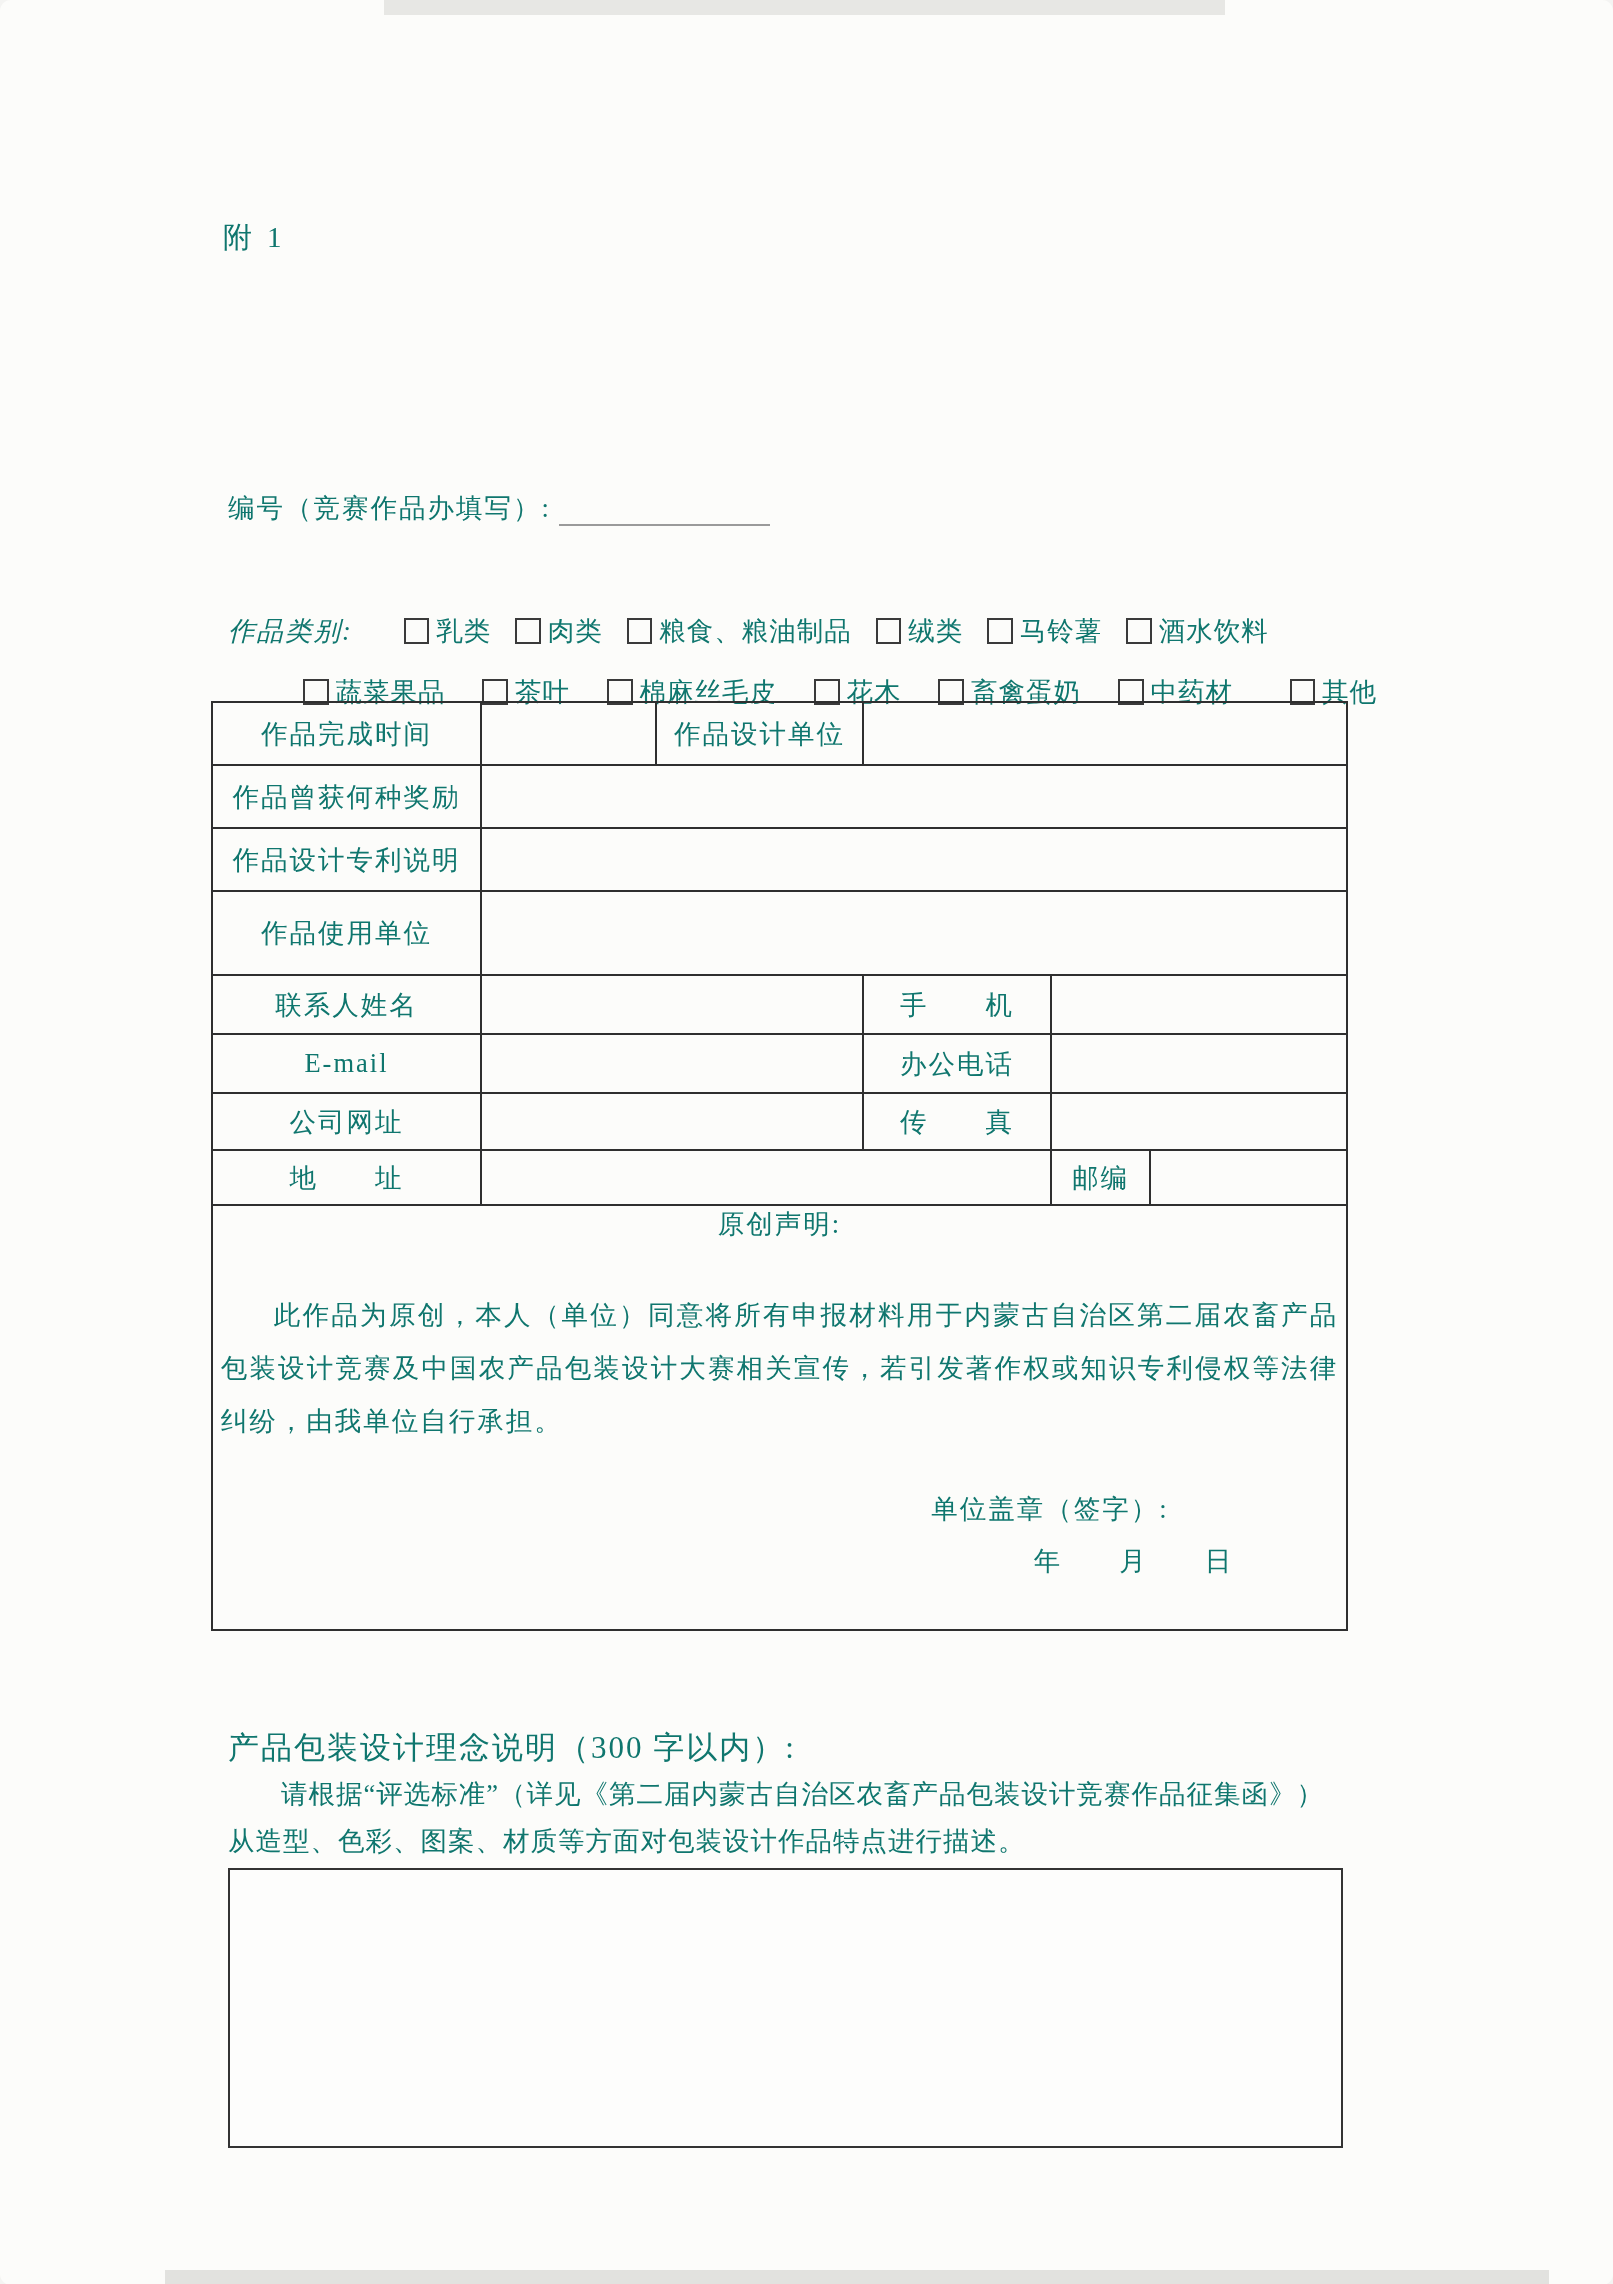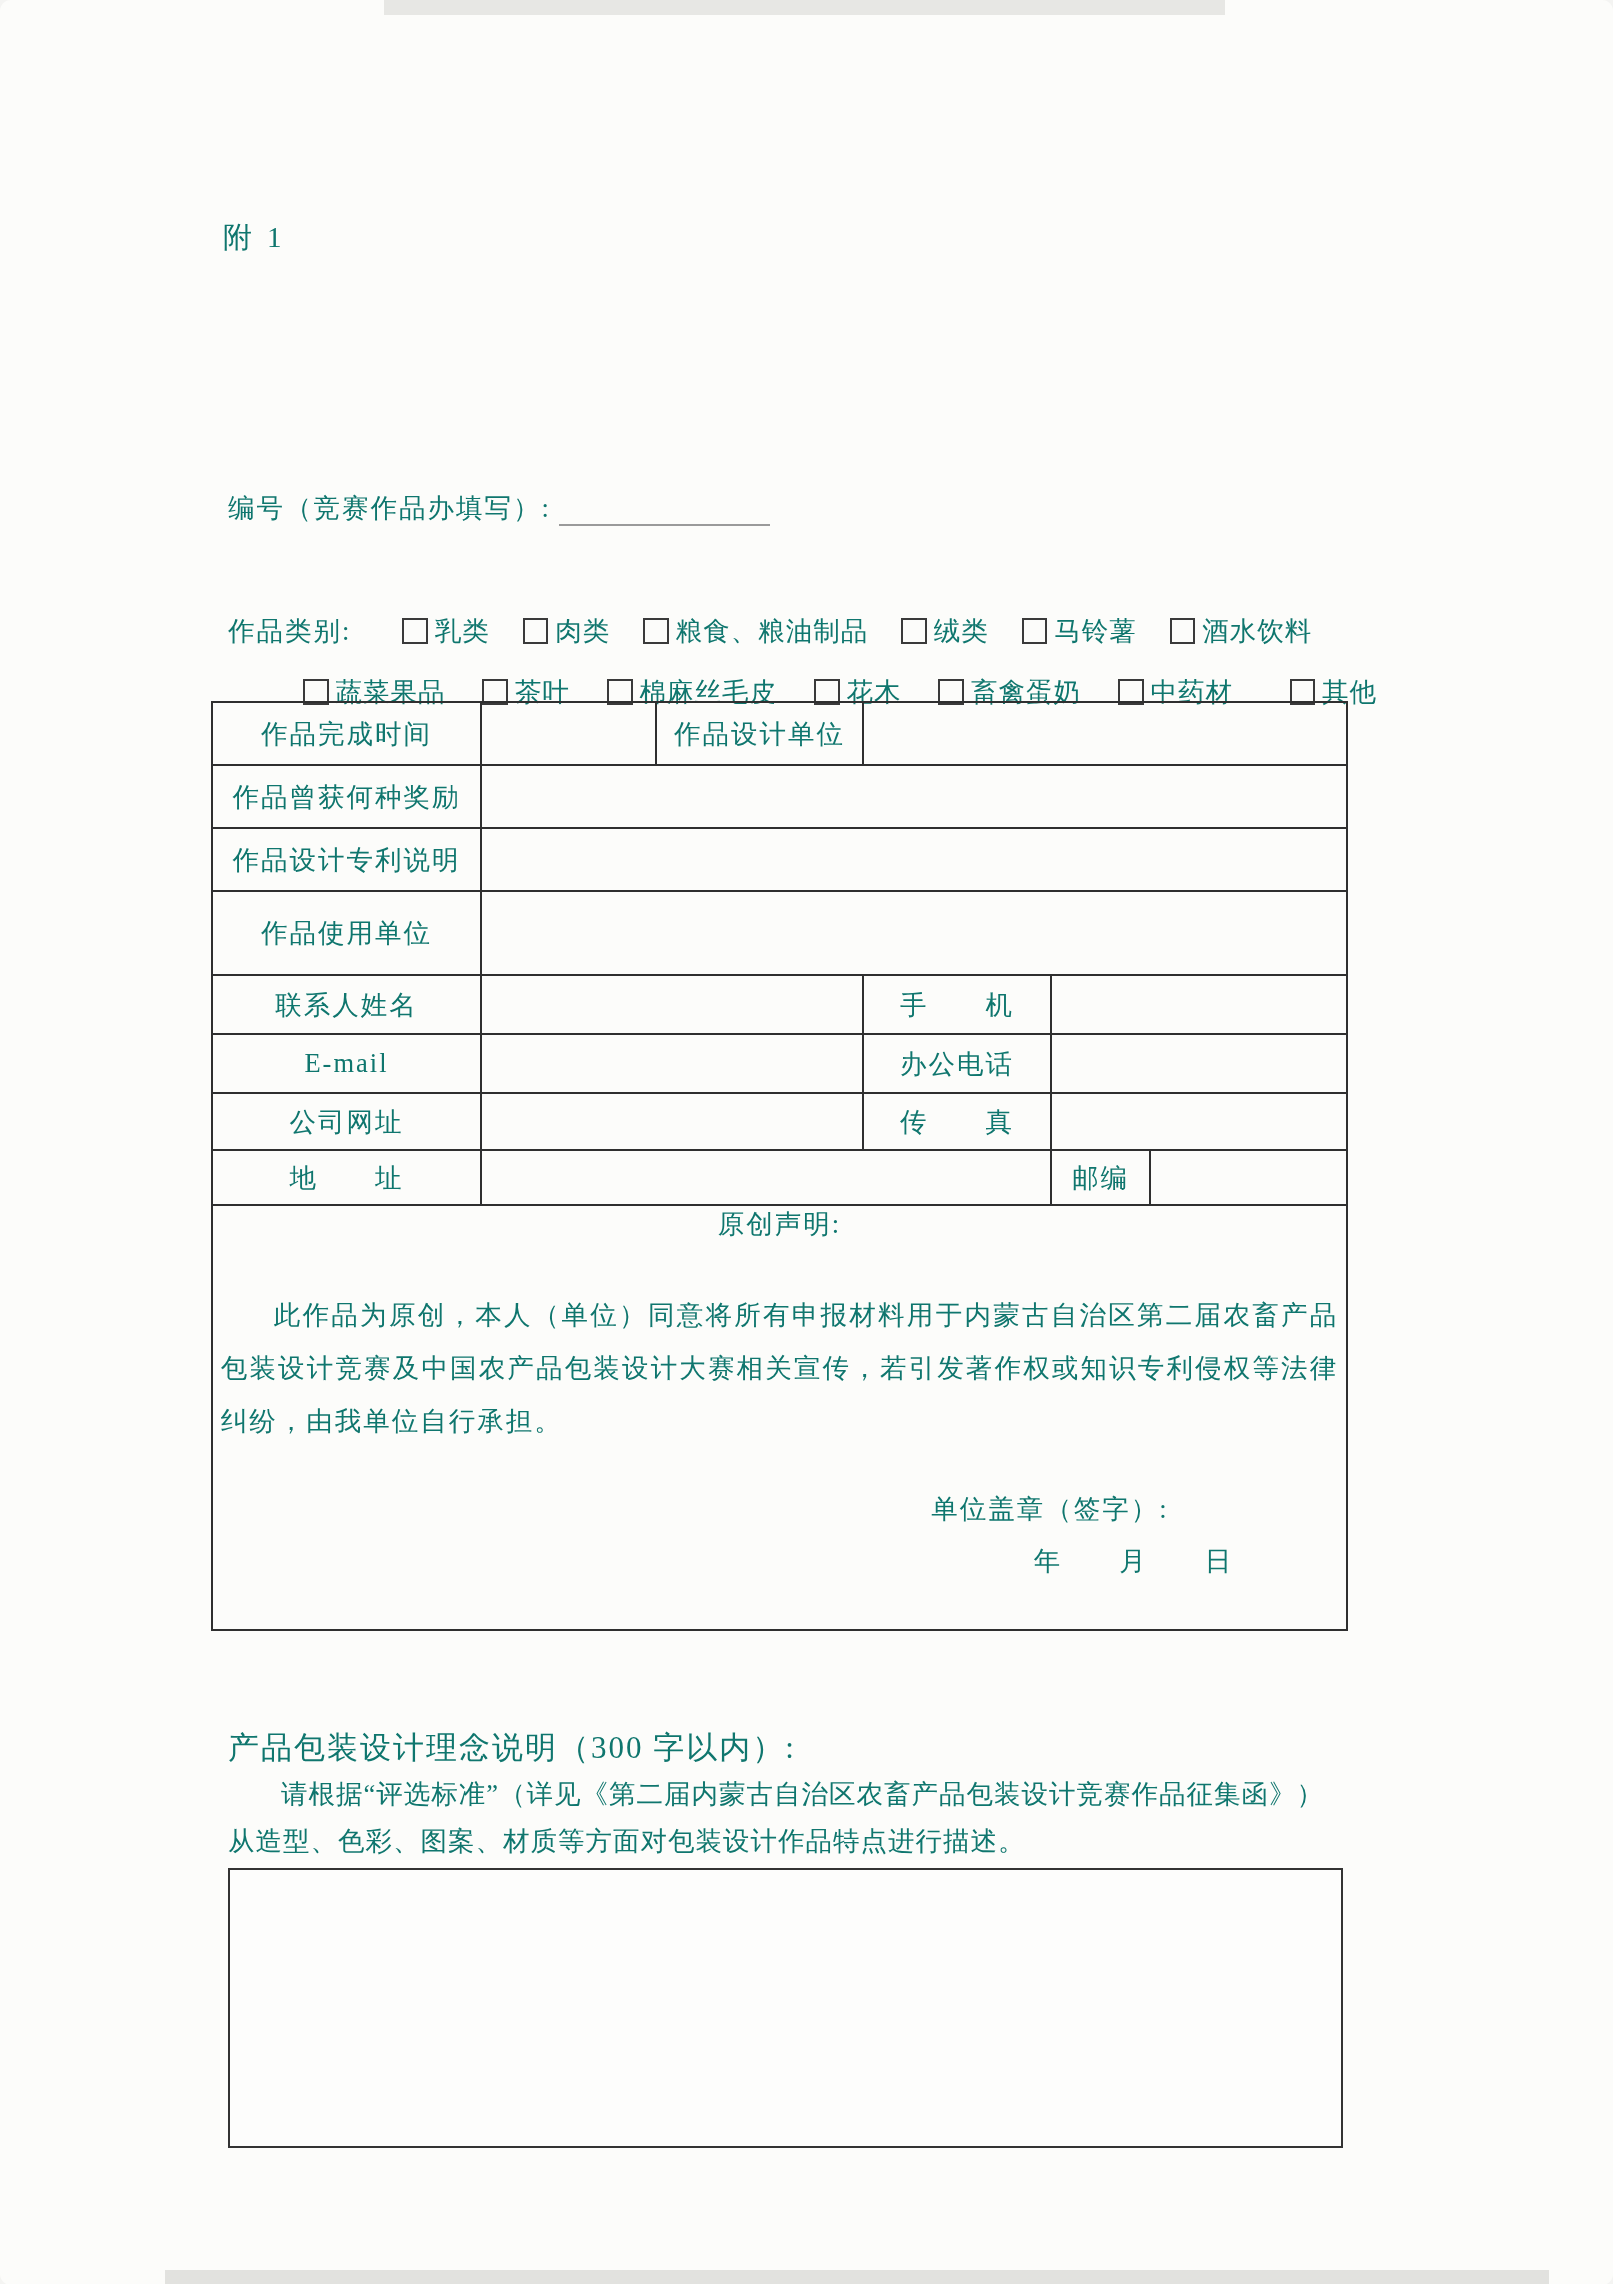--- a/index.html
+++ b/index.html
@@ -23,22 +23,22 @@
   .line-row { position:absolute; left:228px; font-size:26.5px; letter-spacing:2px; white-space:nowrap; }
   .row-number { top:490px; }
   .row-name   { top:552px; }
   .blank-underline { display:inline-block; border-bottom:2px solid #9a9a9a; height:25.5px; vertical-align:bottom; }
   .w215 { width:211px; margin-left:7.8px; }
   .w305 { width:299px; margin-left:49px; }
 
   .cat-row { position:absolute; font-size:26.5px; letter-spacing:1px; display:flex; align-items:center; white-space:nowrap; }
   .cat-row-1 { left:228px; top:613px; }
   .cat-row-2 { left:303px; top:674px; }
-  .cat-label { letter-spacing:2px; margin-right:51px; }
-  .cat-items { display:flex; gap:33px; align-items:center; }
+  .cat-label { letter-spacing:2px; margin-right:51px;font-style:italic; }
+  .cat-items { display:flex; gap:24px; align-items:center; }
   .cat-row-2 .cat-items { gap:37px; }
   .cat-option { display:flex; align-items:center; }
   .checkbox {
     display:inline-block; width:21.6px; height:21.6px;
     border:2px solid #3a3a3a; background:transparent; margin-right:6.9px; flex:0 0 auto;
   }
   .cat-option.last-extra { margin-left:19.6px; }
 
   table.form {
     position:absolute; left:211px; top:701px;

